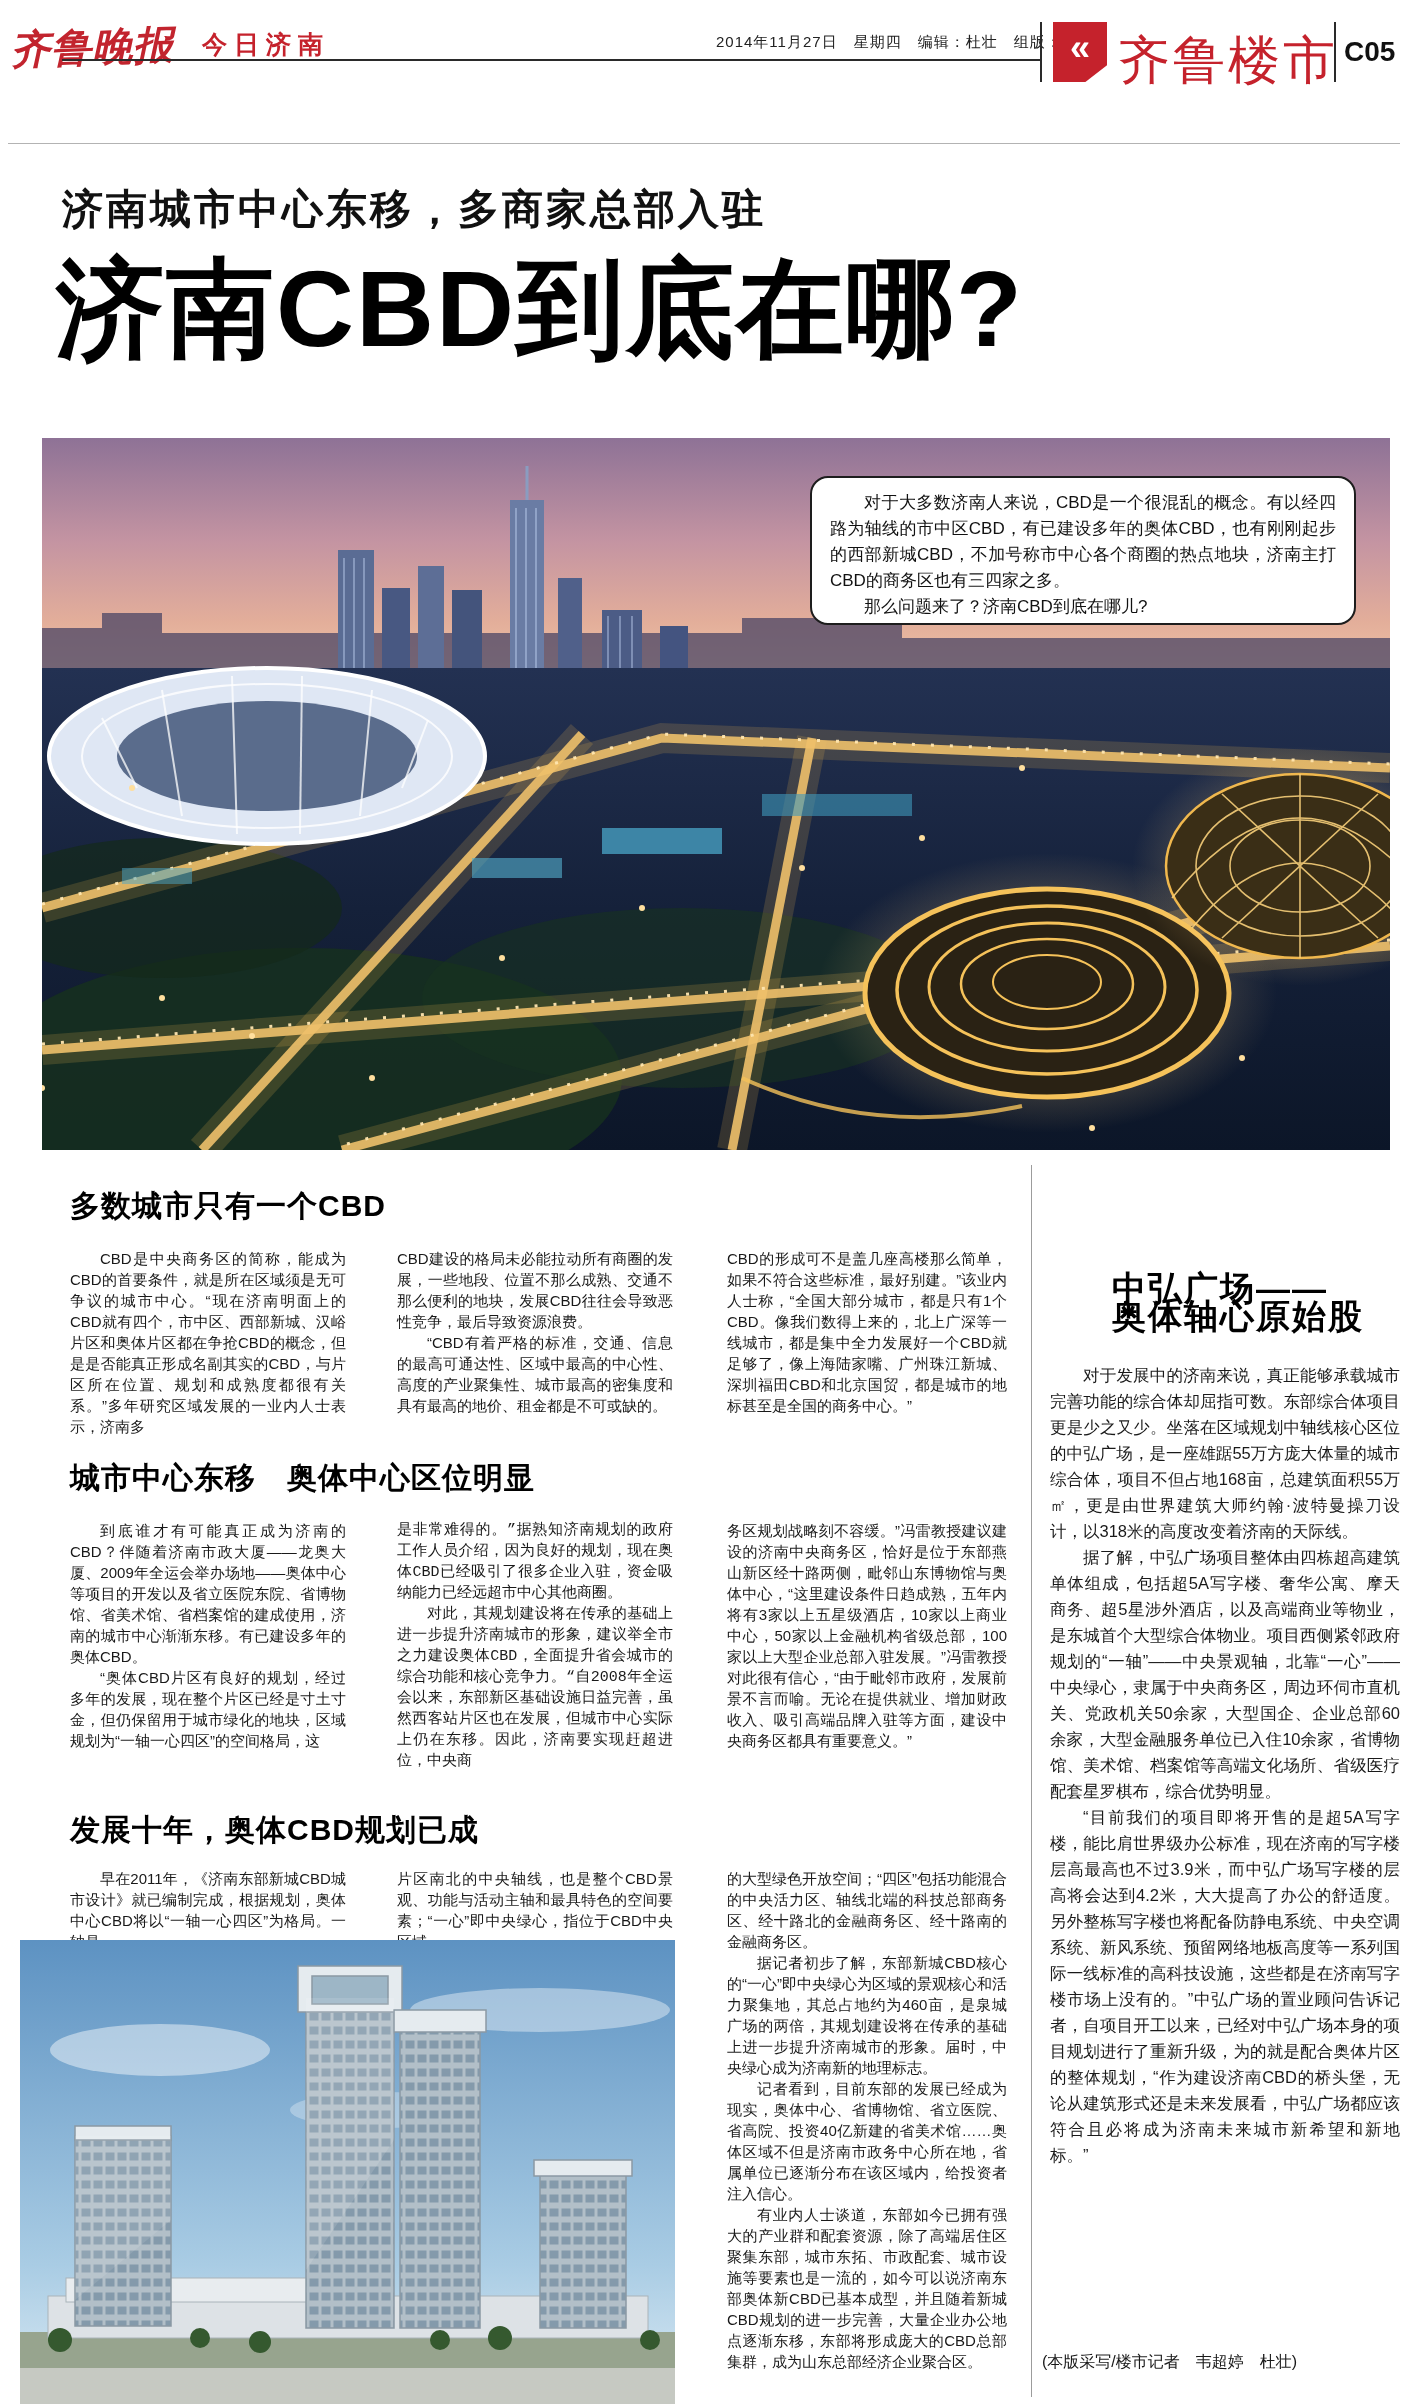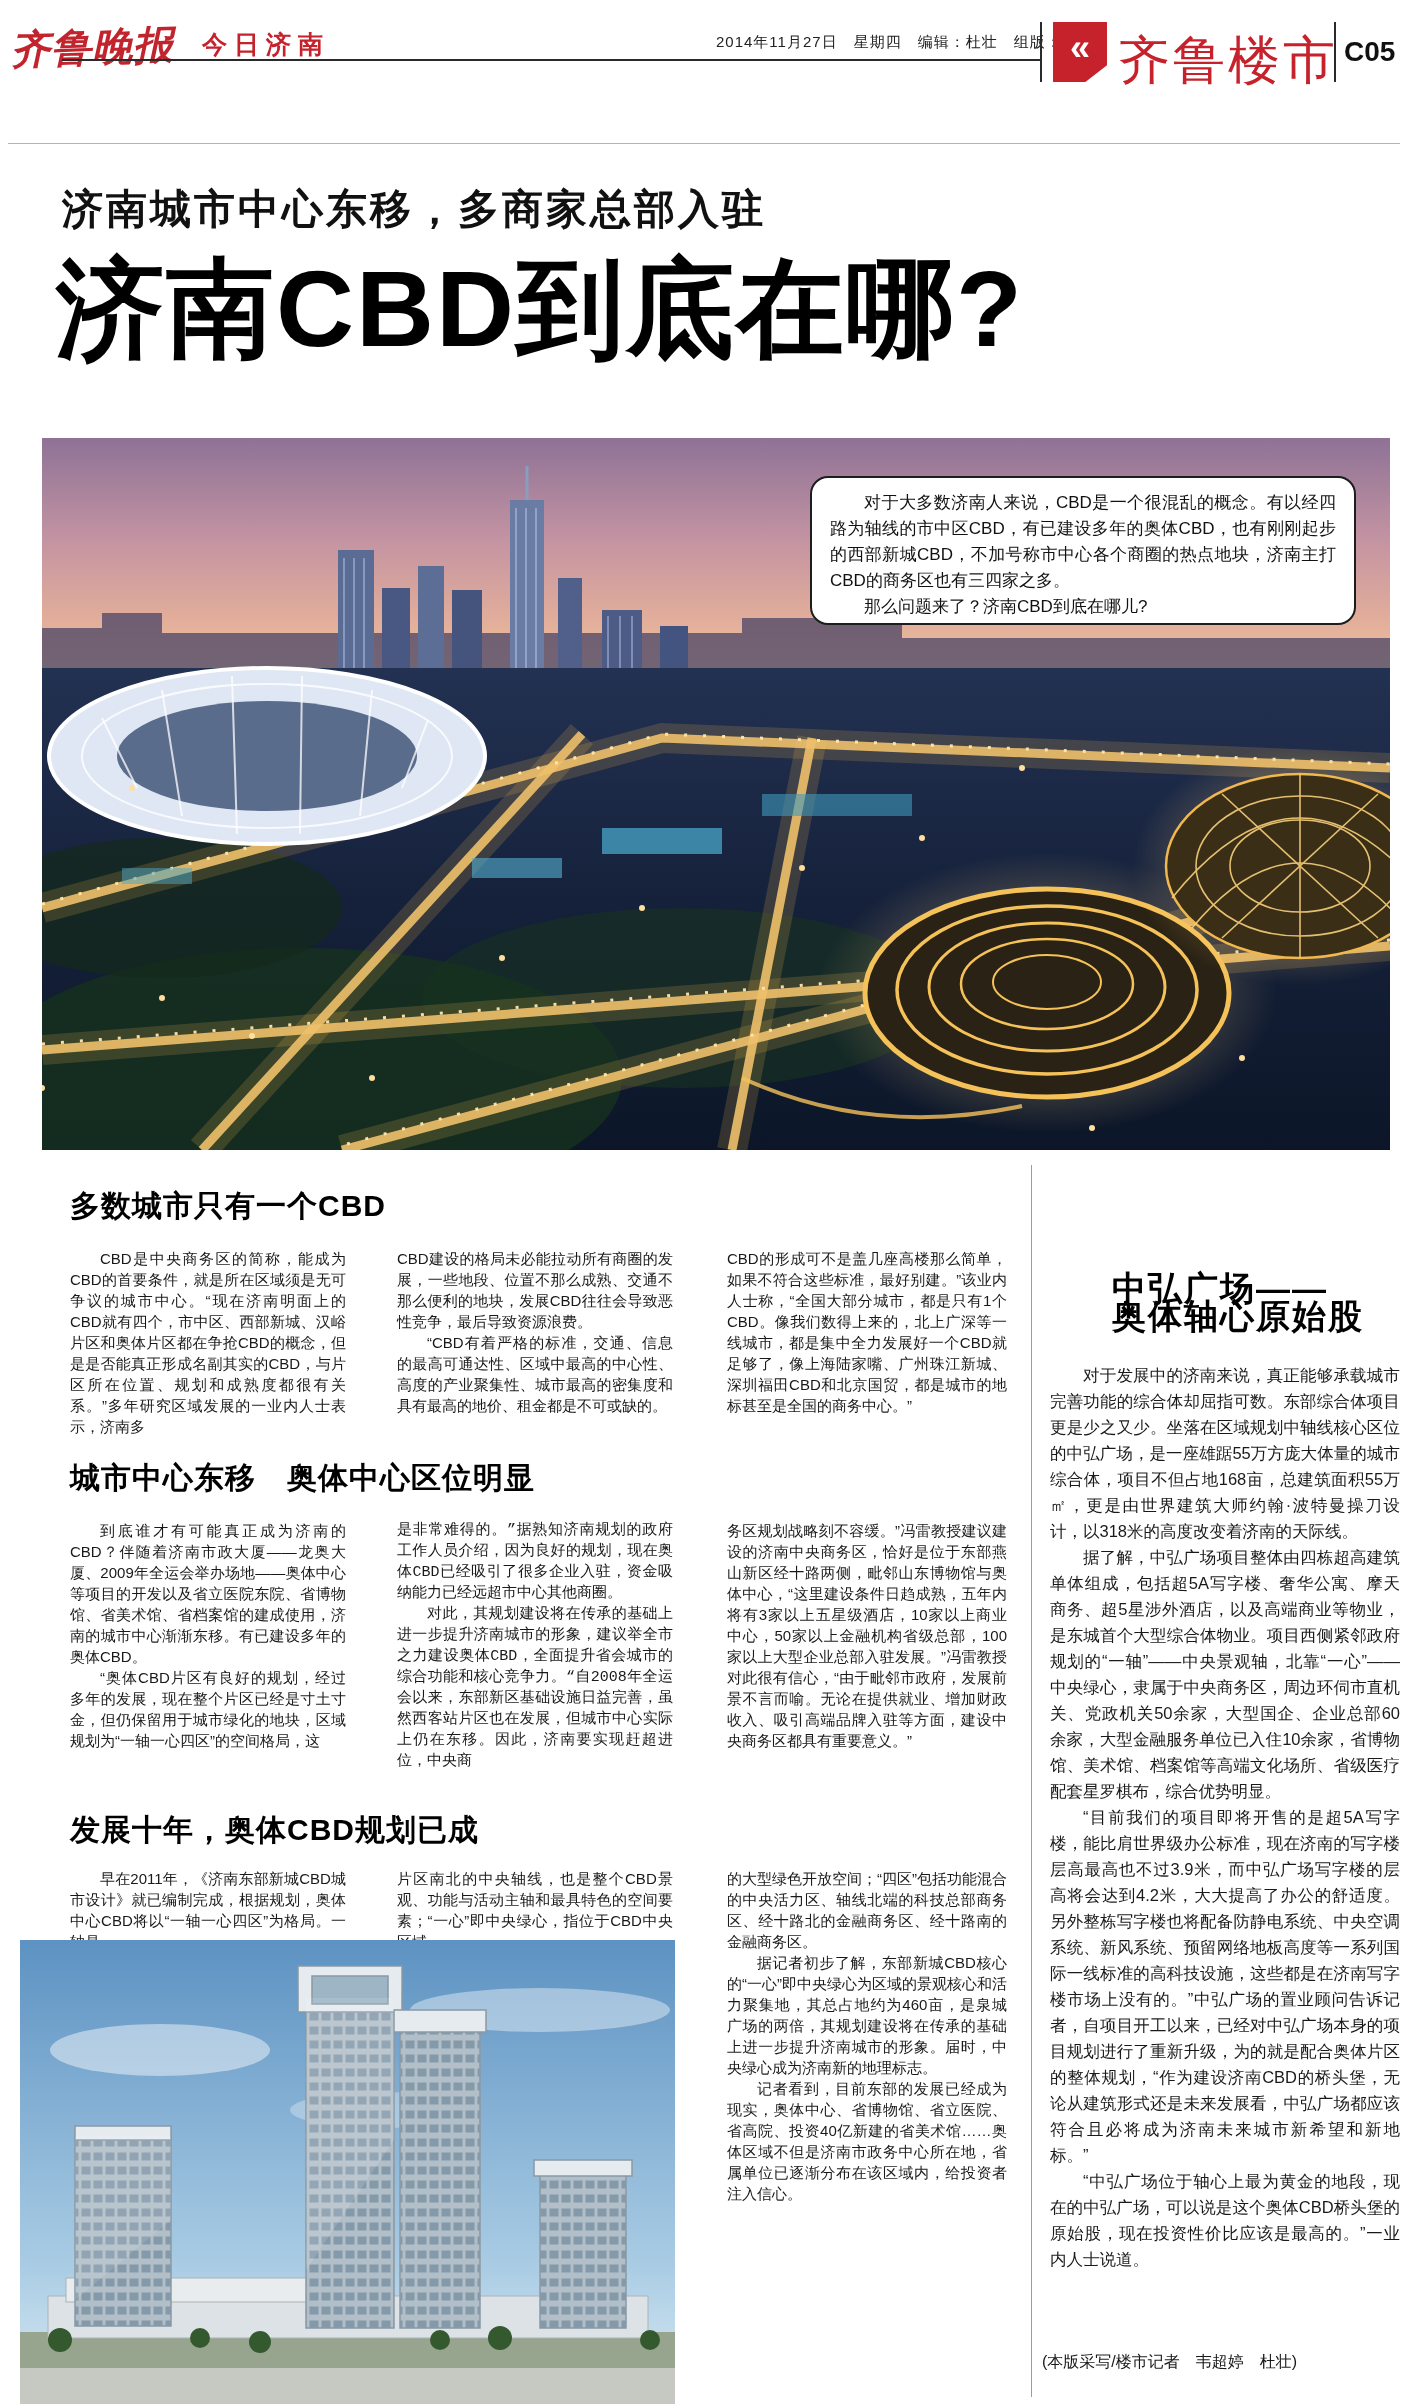--- a/index.html
+++ b/index.html
@@ -244,20 +244,21 @@
   <div class="abs body-text" style="left:70px;top:1868px;width:276px;">
       <p>早在2011年，《济南东部新城CBD城市设计》就已编制完成，根据规划，奥体中心CBD将以“一轴一心四区”为格局。一轴是</p>
     </div>
   <div class="abs body-text" style="left:397px;top:1868px;width:276px;">
       <p class="cont">片区南北的中央轴线，也是整个CBD景观、功能与活动主轴和最具特色的空间要素；“一心”即中央绿心，指位于CBD中央区域</p>
     </div>
   <div class="abs body-text" style="left:727px;top:1868px;width:280px;">
       <p class="cont">的大型绿色开放空间；“四区”包括功能混合的中央活力区、轴线北端的科技总部商务区、经十路北的金融商务区、经十路南的金融商务区。</p>
       <p>据记者初步了解，东部新城CBD核心的“一心”即中央绿心为区域的景观核心和活力聚集地，其总占地约为460亩，是泉城广场的两倍，其规划建设将在传承的基础上进一步提升济南城市的形象。届时，中央绿心成为济南新的地理标志。</p>
       <p>记者看到，目前东部的发展已经成为现实，奥体中心、省博物馆、省立医院、省高院、投资40亿新建的省美术馆……奥体区域不但是济南市政务中心所在地，省属单位已逐渐分布在该区域内，给投资者注入信心。</p>
+      <p>有业内人士谈道，东部如今已拥有强大的产业群和配套资源，除了高端居住区聚集东部，城市东拓、市政配套、城市设施等要素也是一流的，如今可以说济南东部奥体新CBD已基本成型，并且随着新城CBD规划的进一步完善，大量企业办公地点逐渐东移，东部将形成庞大的CBD总部集群，成为山东总部经济企业聚合区。</p>
     </div>
 
   <div class="abs render">
     <svg width="655" height="464" viewBox="0 0 655 464" preserveAspectRatio="none">
       <defs>
         <linearGradient id="daySky" x1="0" y1="0" x2="0" y2="1">
           <stop offset="0" stop-color="#5d92c2"></stop>
             <stop offset="0.7" stop-color="#a9cce4"></stop>
             <stop offset="1" stop-color="#dcebf4"></stop>
         </linearGradient>
@@ -301,17 +302,16 @@
     </svg>
   </div>
 
   <div class="abs sidebar-divider"></div>
   <div class="abs sb-h" style="top:1238px;margin-top:28px;">中弘广场——</div>
   <div class="abs sb-h" style="top:1294px;">奥体轴心原始股</div>
   <div class="abs sidebar-text">
       <p>对于发展中的济南来说，真正能够承载城市完善功能的综合体却屈指可数。东部综合体项目更是少之又少。坐落在区域规划中轴线核心区位的中弘广场，是一座雄踞55万方庞大体量的城市综合体，项目不但占地168亩，总建筑面积55万㎡，更是由世界建筑大师约翰·波特曼操刀设计，以318米的高度改变着济南的天际线。</p>
       <p>据了解，中弘广场项目整体由四栋超高建筑单体组成，包括超5A写字楼、奢华公寓、摩天商务、超5星涉外酒店，以及高端商业等物业，是东城首个大型综合体物业。项目西侧紧邻政府规划的“一轴”——中央景观轴，北靠“一心”——中央绿心，隶属于中央商务区，周边环伺市直机关、党政机关50余家，大型国企、企业总部60余家，大型金融服务单位已入住10余家，省博物馆、美术馆、档案馆等高端文化场所、省级医疗配套星罗棋布，综合优势明显。</p>
       <p>“目前我们的项目即将开售的是超5A写字楼，能比肩世界级办公标准，现在济南的写字楼层高最高也不过3.9米，而中弘广场写字楼的层高将会达到4.2米，大大提高了办公的舒适度。另外整栋写字楼也将配备防静电系统、中央空调系统、新风系统、预留网络地板高度等一系列国际一线标准的高科技设施，这些都是在济南写字楼市场上没有的。”中弘广场的置业顾问告诉记者，自项目开工以来，已经对中弘广场本身的项目规划进行了重新升级，为的就是配合奥体片区的整体规划，“作为建设济南CBD的桥头堡，无论从建筑形式还是未来发展看，中弘广场都应该符合且必将成为济南未来城市新希望和新地标。”</p>
-      <p>“中弘广场位于轴心上最为黄金的地段，现在的中弘广场，可以说是这个奥体CBD桥头堡的原始股，现在投资性价比应该是最高的。”一业内人士说道。</p>
     </div>
   <div class="abs credit">(本版采写/楼市记者　韦超婷　杜壮)</div>
 
 </div>
 
 </body></html>

